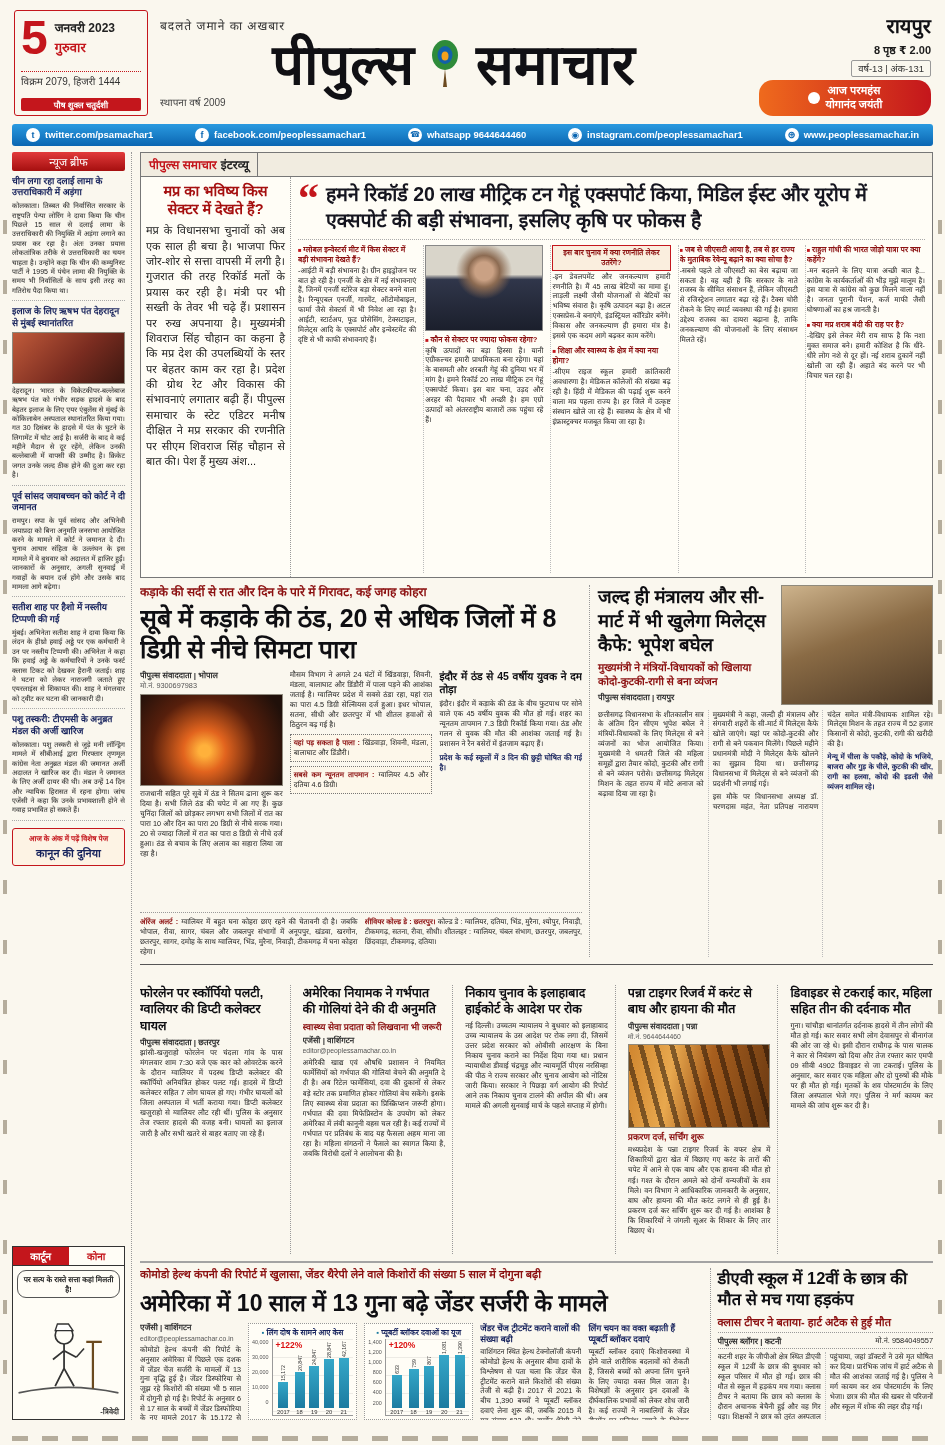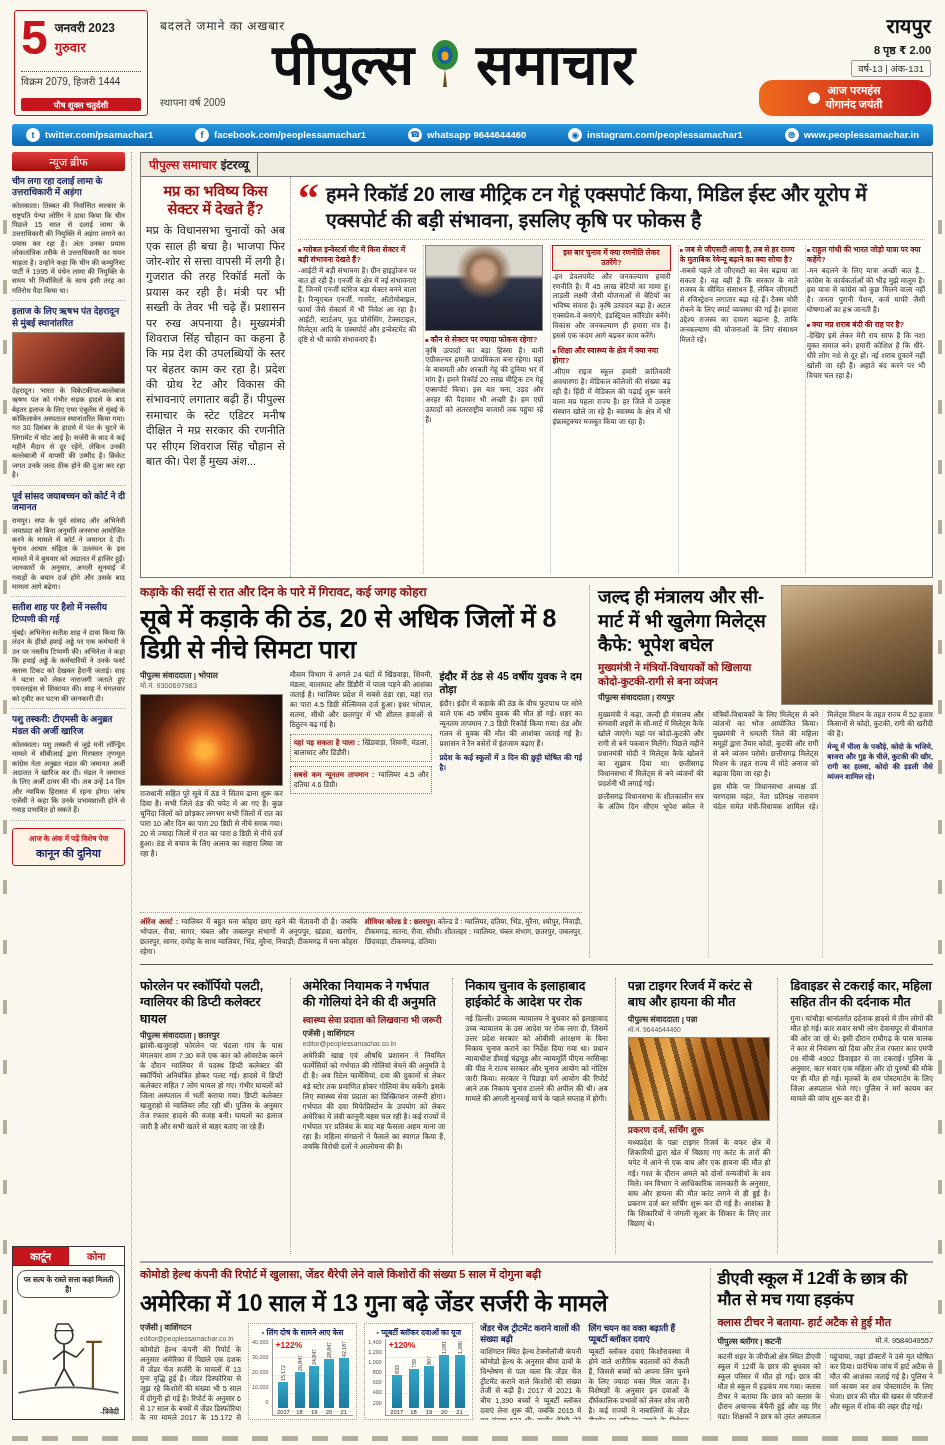--- a/index.html
+++ b/index.html
@@ -102,21 +102,21 @@
   .millets{flex:1;display:flex;flex-direction:column;min-width:0}
   .millets h1{font-size:18.5px;line-height:1.3;color:#0e0e12;font-weight:800}
   .millets .sub{font-size:10.5px;font-weight:800;color:#8c1111;margin:3px 0}
   .m-top{display:flex;gap:7px}
   .m-left{flex:1;min-width:0}
   .m-photo{flex:0 0 152px;height:120px;background:linear-gradient(160deg,#cdb38c 0%,#8a6b45 45%,#4e3a26 100%)}
   .m-body{margin-top:5px;column-count:3;column-gap:9px;column-rule:1px dotted #bbb;font-size:7.2px;text-align:justify;line-height:1.38;flex:1;overflow:hidden}
   .m-body p{margin-bottom:3px}
   .m-body .menu{font-weight:800;color:#16225c}
   
-  .row3{display:flex;gap:12px;margin-top:7px;height:290px;overflow:hidden;border-top:1.5px solid #555;padding-top:13px}
+  .row3{display:flex;gap:12px;margin-top:7px;height:290px;overflow:hidden;border-top:1.5px solid #555;padding-top:20px}
   .story{flex:1;border-right:1px dotted #999;padding-right:7px;min-width:0;font-size:7.3px;text-align:justify;line-height:1.38;overflow:hidden}
   .story:last-child{border-right:none;padding-right:0}
   .story h2{font-size:12.5px;line-height:1.32;color:#0e0e12;margin-bottom:3px;font-weight:800;text-align:left}
   .story .sub{font-size:9px;font-weight:800;color:#8c1111;margin-bottom:2px}
   .story .email{font-size:6.8px;color:#555;margin-bottom:3px}
   .tiger-photo{height:84px;margin:3px 0;
     background:repeating-linear-gradient(75deg,rgba(25,12,4,.5) 0 5px,rgba(0,0,0,0) 5px 15px),
                linear-gradient(100deg,#d0862f 0%,#e8a84e 30%,#a85f1e 55%,#6b3a12 100%)}
   
   .row4{display:flex;gap:20px;margin-top:7px;border-top:2px solid #a3a3a3;padding-top:5px;flex:1;overflow:hidden}
@@ -380,22 +380,22 @@
         <article class="millets">
           <div class="m-top">
             <div class="m-left">
               <h1>जल्द ही मंत्रालय और सी-मार्ट में भी खुलेगा मिलेट्स कैफे: भूपेश बघेल</h1>
               <div class="sub">मुख्यमंत्री ने मंत्रियों-विधायकों को खिलाया कोदो-कुटकी-रागी से बना व्यंजन</div>
               <div class="byline">पीपुल्स संवाददाता | रायपुर</div>
             </div>
             <div class="photo m-photo"></div>
           </div>
           <div class="m-body">
+            <p>छत्तीसगढ़ विधानसभा के शीतकालीन सत्र के अंतिम दिन सीएम भूपेश बघेल ने मंत्रियों-विधायकों के लिए मिलेट्स से बने व्यंजनों का भोज आयोजित किया। मुख्यमंत्री ने धमतरी जिले की महिला समूहों द्वारा तैयार कोदो, कुटकी और रागी से बने व्यंजन परोसे। छत्तीसगढ़ मिलेट्स मिशन के तहत राज्य में मोटे अनाज को बढ़ावा दिया जा रहा है।</p>
             <p>मुख्यमंत्री ने कहा, जल्दी ही मंत्रालय और संगवारी शहरों के सी-मार्ट में मिलेट्स कैफे खोले जाएंगे। यहां पर कोदो-कुटकी और रागी से बने पकवान मिलेंगे। पिछले महीने प्रधानमंत्री मोदी ने मिलेट्स कैफे खोलने का सुझाव दिया था। छत्तीसगढ़ विधानसभा में मिलेट्स से बने व्यंजनों की प्रदर्शनी भी लगाई गई।</p>
-            <p>छत्तीसगढ़ विधानसभा के शीतकालीन सत्र के अंतिम दिन सीएम भूपेश बघेल ने मंत्रियों-विधायकों के लिए मिलेट्स से बने व्यंजनों का भोज आयोजित किया। मुख्यमंत्री ने धमतरी जिले की महिला समूहों द्वारा तैयार कोदो, कुटकी और रागी से बने व्यंजन परोसे। छत्तीसगढ़ मिलेट्स मिशन के तहत राज्य में मोटे अनाज को बढ़ावा दिया जा रहा है।</p>
             <p>इस मौके पर विधानसभा अध्यक्ष डॉ. चरणदास महंत, नेता प्रतिपक्ष नारायण चंदेल समेत मंत्री-विधायक शामिल रहे। मिलेट्स मिशन के तहत राज्य में 52 हजार किसानों से कोदो, कुटकी, रागी की खरीदी की है।</p>
             <p class="menu">मेन्यू में चीला के पकौड़े, कोदो के भजिये, बाजरा और गुड़ के चीले, कुटकी की खीर, रागी का हलवा, कोदो की इडली जैसे व्यंजन शामिल रहे।</p>
           </div>
         </article>
       </section>
 
       <section class="row3">
         <article class="story">
           <h2>फोरलेन पर स्कॉर्पियो पलटी, ग्वालियर की डिप्टी कलेक्टर घायल</h2>
           <div class="byline">पीपुल्स संवाददाता | छतरपुर</div>

